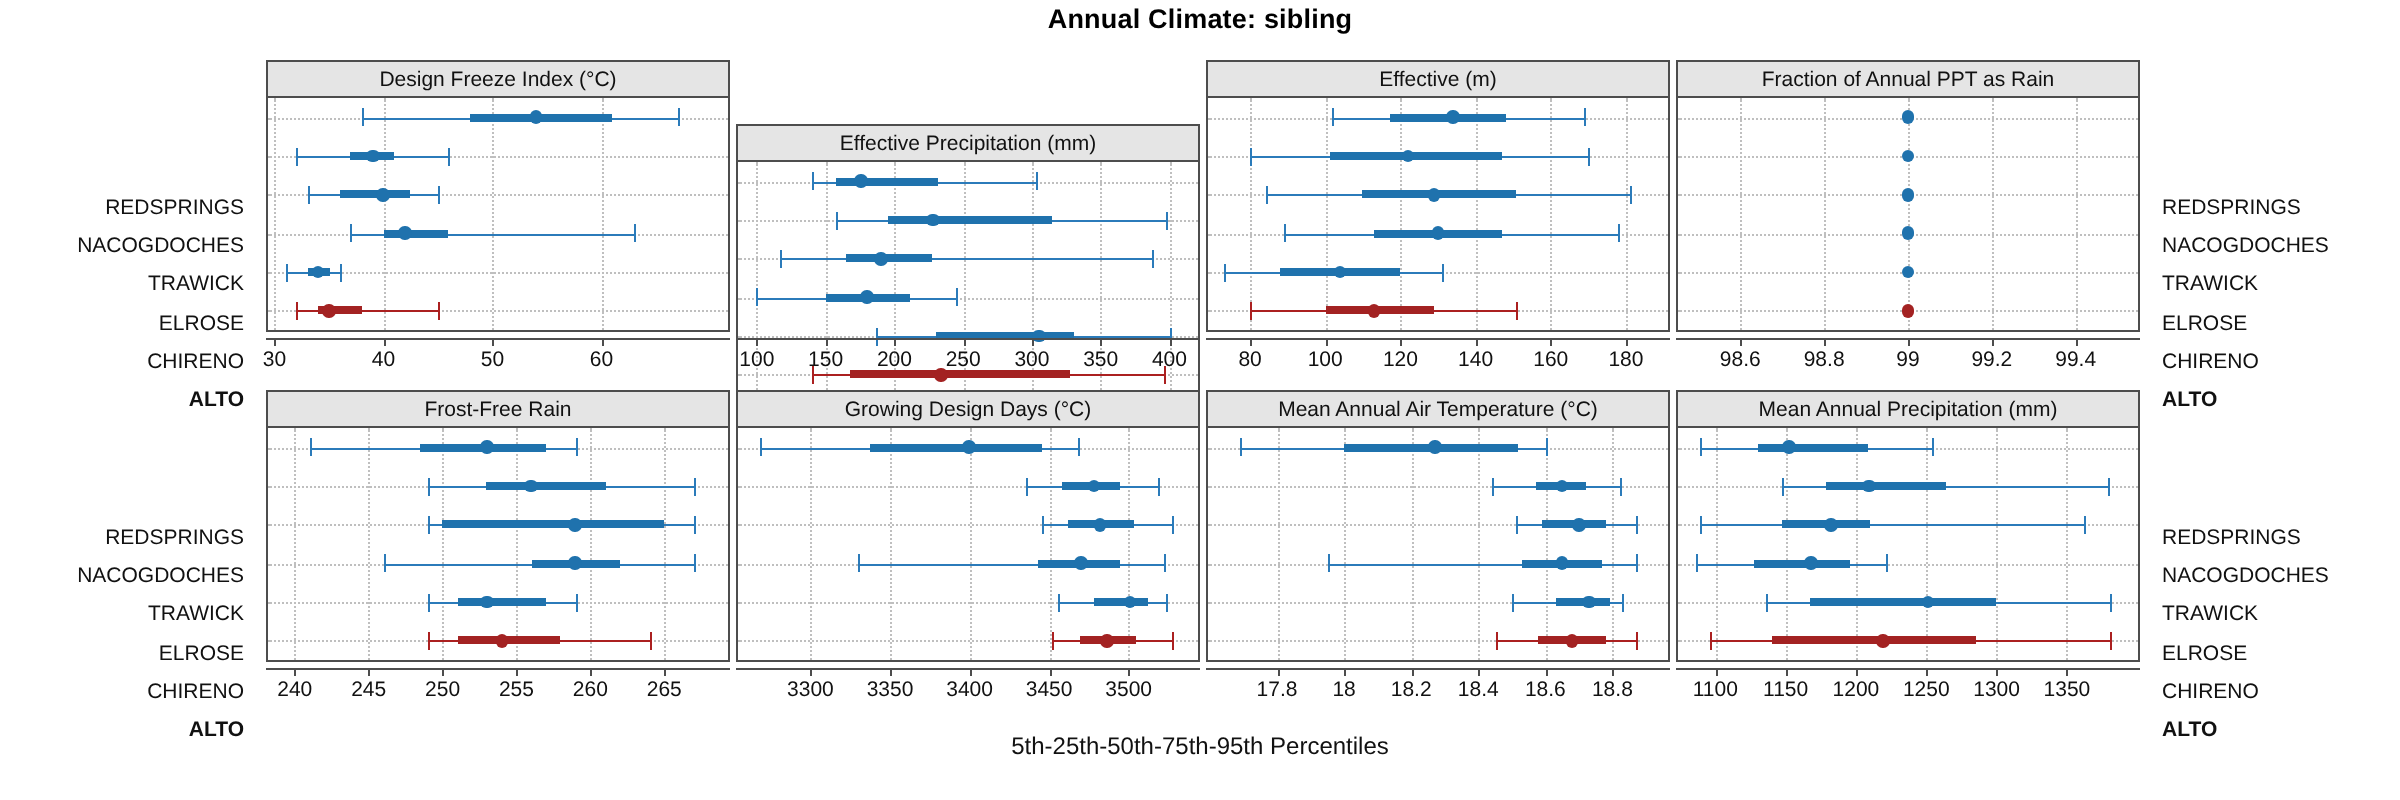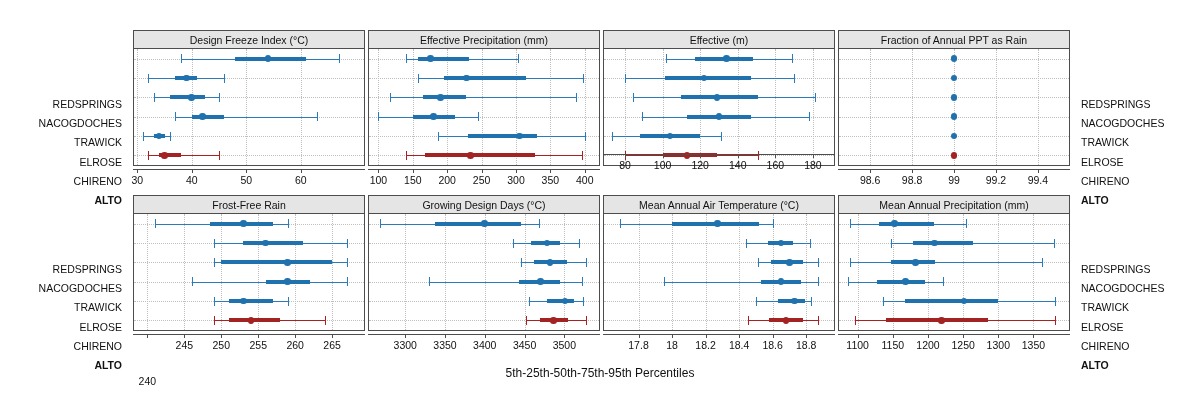--- a/index.html
+++ b/index.html
@@ -59,20 +59,21 @@
   .axis .tk{position:absolute;top:0;width:0;height:4px;
             border-left:1px solid #4d4d4d;}
   .axis .tl{position:absolute;top:5px;font-size:10.5px;color:#111;
             transform:translateX(-50%);white-space:nowrap;}
 </style>
 </head>
 <body>
 
 <div id="root">
 
+  <div class="chart-title">Annual Climate: sibling</div>
   <div class="x-caption">5th-25th-50th-75th-95th Percentiles</div>
 
   <div id="bands">
       <div class="band" style="left: 0px; top: 30px; width: 1200px;">
         <div class="strip-labels left" style="left: 0px; top: 17px; width: 128px; height: 116px;">
           <div class="lbl" style="top: 4.66667px; right: 6px;">REDSPRINGS</div>
           <div class="lbl" style="top: 24px; right: 6px;">NACOGDOCHES</div>
           <div class="lbl" style="top: 43.3333px; right: 6px;">TRAWICK</div>
           <div class="lbl" style="top: 62.6667px; right: 6px;">ELROSE</div>
           <div class="lbl" style="top: 82px; right: 6px;">CHIRENO</div>
@@ -135,21 +136,21 @@
           <div class="line"></div>
           <div class="tk" style="left: 4.275px;"></div>
           <div class="tl" style="left: 4.275px;">30</div>
           <div class="tk" style="left: 58.775px;"></div>
           <div class="tl" style="left: 58.775px;">40</div>
           <div class="tk" style="left: 113.275px;"></div>
           <div class="tl" style="left: 113.275px;">50</div>
           <div class="tk" style="left: 167.775px;"></div>
           <div class="tl" style="left: 167.775px;">60</div>
         </div>
-        <div class="panel" style="left: 368px; width: 232px;">
+        <div class="panel" style="left: 368px; width: 232px; margin-top: 32px;">
           <div class="strip">Effective Precipitation (mm)</div>
           <div class="plotarea">
             <div class="gl-v" style="left: 9.43849px;"></div>
             <div class="gl-v" style="left: 43.8233px;"></div>
             <div class="gl-v" style="left: 78.2082px;"></div>
             <div class="gl-v" style="left: 112.593px;"></div>
             <div class="gl-v" style="left: 146.978px;"></div>
             <div class="gl-v" style="left: 181.363px;"></div>
             <div class="gl-v" style="left: 215.748px;"></div>
             <div class="gl-h" style="top: 9.66667px;"></div>
@@ -247,21 +248,21 @@
             <div class="box" style="left: 36.069px; top: 85px; width: 60.1379px;"></div>
             <div class="med" style="left: 62.8379px; top: 83.7px;"></div>
             <div class="gl-h" style="top: 106.333px;"></div>
             <div class="wk red" style="left: 21.0345px; top: 106.333px; width: 133.431px;"></div>
             <div class="cap red" style="left: 21.0345px; top: 101.833px;"></div>
             <div class="cap red" style="left: 154.466px; top: 101.833px;"></div>
             <div class="box red" style="left: 58.6207px; top: 104.333px; width: 54.5px;"></div>
             <div class="med red" style="left: 79.7517px; top: 103.033px;"></div>
           </div>
         </div>
-        <div class="axis" style="left: 603px; top: 124px; width: 232px;">
+        <div class="axis" style="left: 603px; top: 139px; width: 232px;">
           <div class="line"></div>
           <div class="tk" style="left: 22.0345px;"></div>
           <div class="tl" style="left: 22.0345px;">80</div>
           <div class="tk" style="left: 59.6207px;"></div>
           <div class="tl" style="left: 59.6207px;">100</div>
           <div class="tk" style="left: 97.2069px;"></div>
           <div class="tl" style="left: 97.2069px;">120</div>
           <div class="tk" style="left: 134.793px;"></div>
           <div class="tl" style="left: 134.793px;">140</div>
           <div class="tk" style="left: 172.379px;"></div>
@@ -365,21 +366,21 @@
             <div class="wk red" style="left: 79.8983px; top: 106.333px; width: 110.847px;"></div>
             <div class="cap red" style="left: 79.8983px; top: 101.833px;"></div>
             <div class="cap red" style="left: 190.746px; top: 101.833px;"></div>
             <div class="box red" style="left: 94.678px; top: 104.333px; width: 51.7288px;"></div>
             <div class="med red" style="left: 113.547px; top: 103.033px;"></div>
           </div>
         </div>
         <div class="axis" style="left: 133px; top: 139px; width: 232px;">
           <div class="line"></div>
           <div class="tk" style="left: 14.3898px;"></div>
-          <div class="tl" style="left: 14.3898px; margin-top: 36px;">240</div>
+          <div class="tl" style="left: 14.3898px;">240</div>
           <div class="tk" style="left: 51.339px;"></div>
           <div class="tl" style="left: 51.339px;">245</div>
           <div class="tk" style="left: 88.2881px;"></div>
           <div class="tl" style="left: 88.2881px;">250</div>
           <div class="tk" style="left: 125.237px;"></div>
           <div class="tl" style="left: 125.237px;">255</div>
           <div class="tk" style="left: 162.186px;"></div>
           <div class="tl" style="left: 162.186px;">260</div>
           <div class="tk" style="left: 199.136px;"></div>
           <div class="tl" style="left: 199.136px;">265</div>

